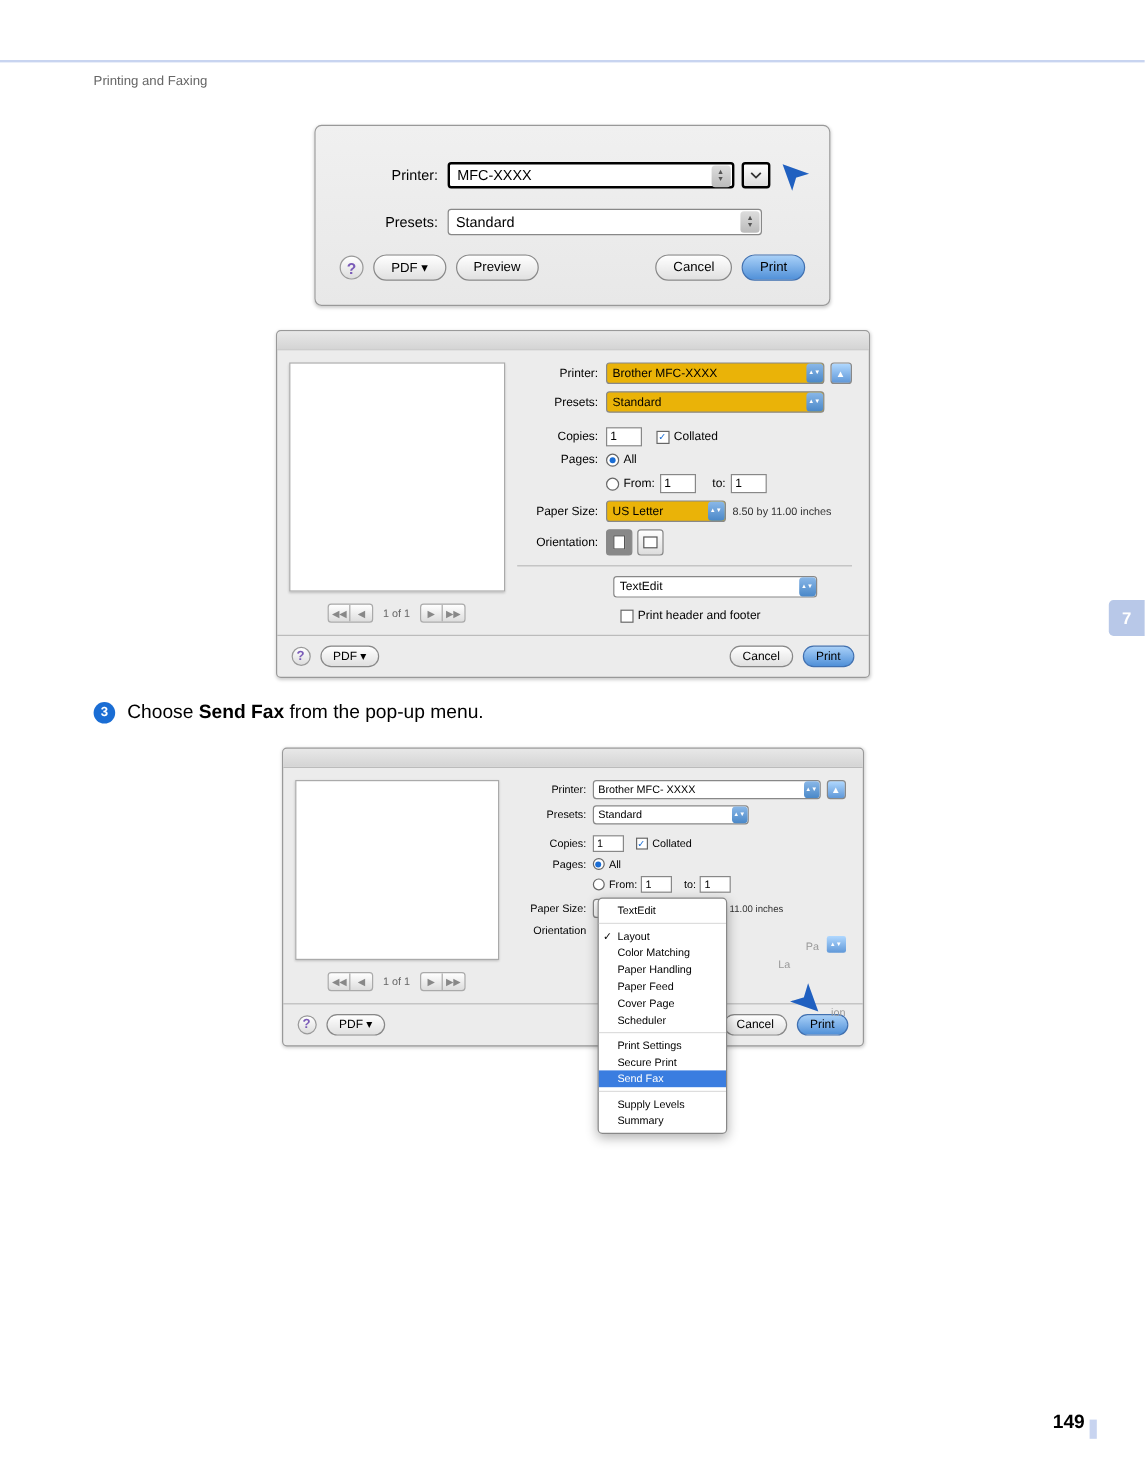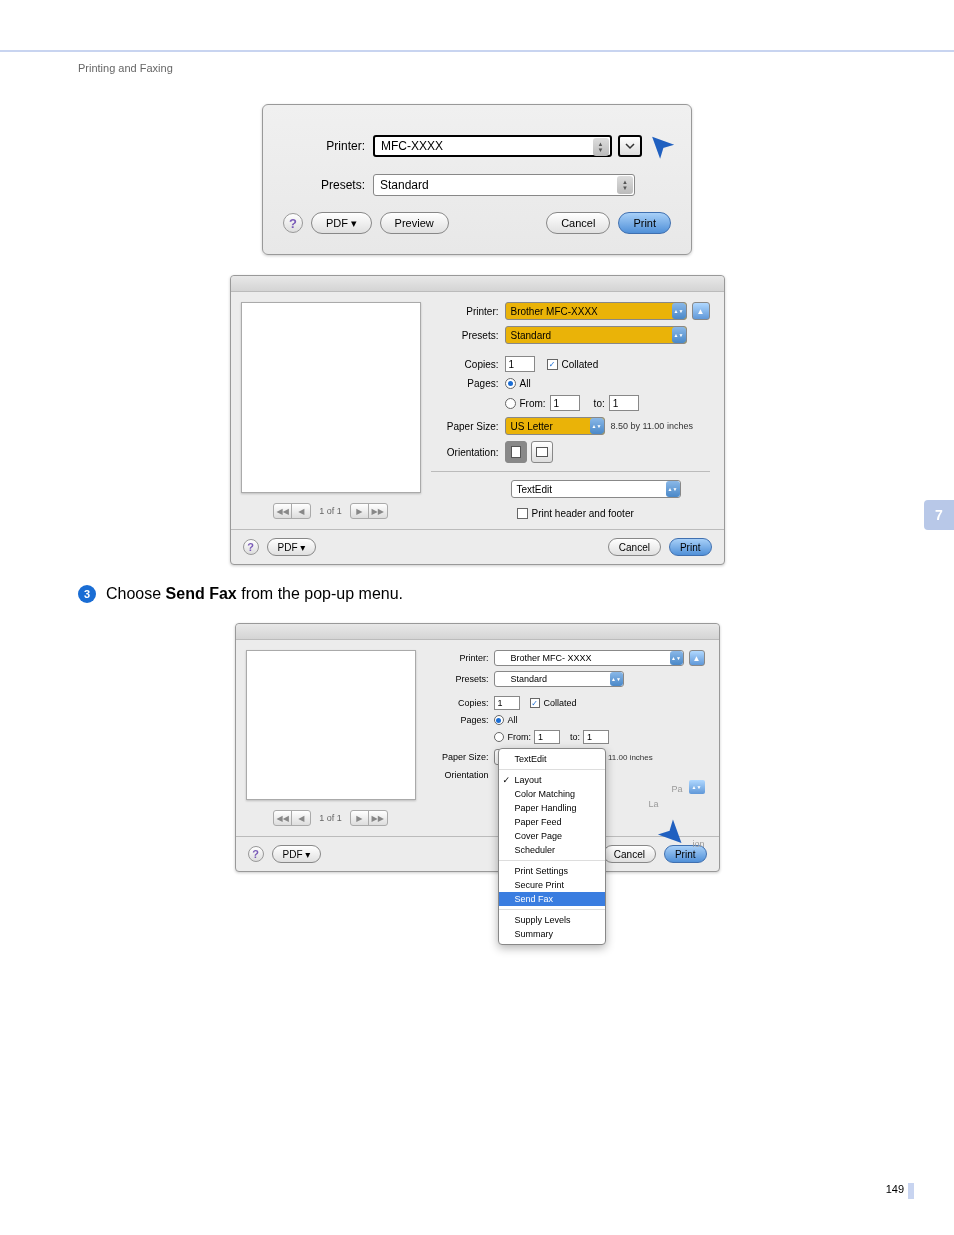--- a/index.html
+++ b/index.html
@@ -151,21 +151,21 @@
     box-shadow: 0 1px 3px rgba(0,0,0,0.2);
     position: relative;
   }
   .d3-body { display: flex; }
   .d3-left { width: 190px; padding: 10px; display: flex; flex-direction: column; }
   .d3-right { flex: 1; padding: 10px 14px 10px 0; position: relative; }
   .d3-row { display: flex; align-items: center; margin-bottom: 5px; font-size: 9px; }
   .d3-lbl { width: 68px; text-align: right; padding-right: 5px; }
   .d3-sel {
     height: 16px; background: #fff; border: 1px solid #888; border-radius: 3px;
-    font-size: 9px; padding: 0 16px; display: flex; align-items: center; position: relative;
+    font-size: 9px; padding: 0 4px; display: flex; align-items: center; position: relative;
   }
   .d3-sel .select-arrows { height: 14px; width: 13px; top: 0; right: 0; font-size: 5px; }
   .dropdown-menu {
     position: absolute; top: 108px; left: 72px; width: 108px;
     background: #fff; border: 1px solid #888; border-radius: 4px;
     box-shadow: 0 3px 10px rgba(0,0,0,0.3);
     font-size: 9px; padding: 3px 0; z-index: 10;
   }
   .dropdown-menu .item { padding: 2px 10px 2px 16px; position: relative; }
   .dropdown-menu .item.sel { background: #3a7de0; color: #fff; }
@@ -184,21 +184,21 @@
 
   .side-tab {
     position: absolute; right: 0; top: 500px;
     width: 30px; height: 30px; background: #b8c8e8;
     border-radius: 4px 0 0 4px;
     display: flex; align-items: center; justify-content: center;
     color: #fff; font-size: 14px; font-weight: bold;
   }
   .page-num {
     position: absolute; right: 50px; bottom: 40px;
-    font-size: 11px; font-weight: normal; color: #000; text-align: right;
+    font-size: 16px; font-weight: bold; color: #000; text-align: right;
   }
   .page-num-bar {
     position: absolute; right: 40px; bottom: 36px;
     width: 6px; height: 16px; background: #c8d4f0;
   }
 </style>
 </head>
 <body>
 
 <div class="top-bar"></div>

